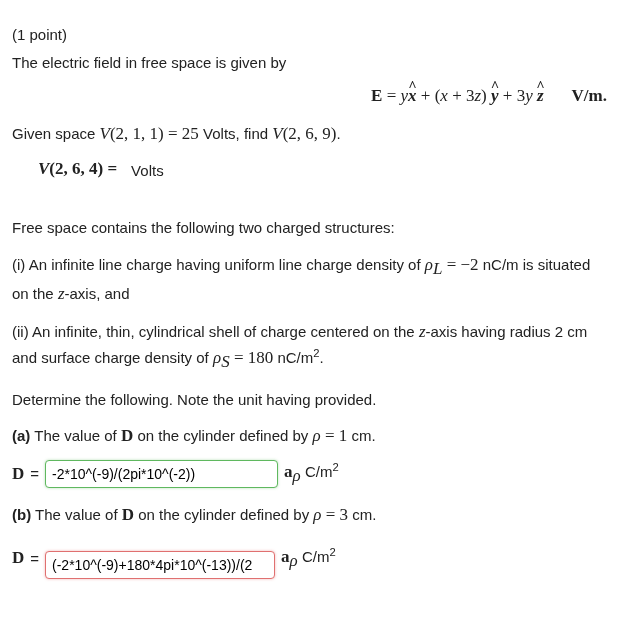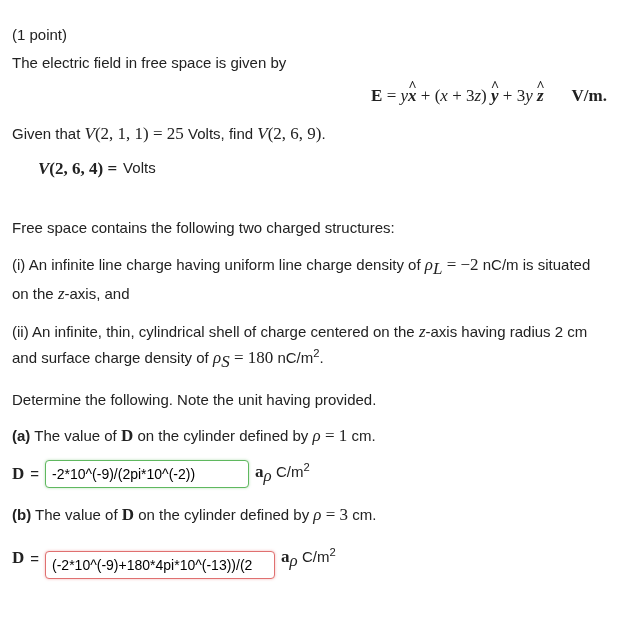--- a/index.html
+++ b/index.html
@@ -18,38 +18,38 @@
   .hat { position: relative; display:inline-block;}
   .hat::after {
     content: "^";
     position: absolute;
     left: 50%;
     top: -0.55em;
     transform: translateX(-50%);
     font-size: 0.85em;
   }
   .it { font-style: italic; }
-  .row { display:flex; align-items:flex-start; gap:6px; margin:6px 0 14px 26px;}
+  .row { display:flex; align-items:flex-end; gap:14px; margin:6px 0 14px 26px;}
   .row2 { display:flex; align-items:center; gap:6px; margin:6px 0 10px 0;}
   input.ans {
     font-family: Arial, sans-serif;
     font-size: 14px;
     padding: 5px 6px;
     border-radius: 4px;
     box-sizing: border-box;
     outline: none;
   }
   input.red {
     width: 300px;
     border: 1px solid #e07070;
     box-shadow: 0 0 3px rgba(220,80,80,0.4);
     background:#fff;
   }
   input.green {
-    width: 204px;
+    width: 233px;
     border: 1px solid #5fb85f;
     box-shadow: 0 0 3px rgba(80,180,80,0.4);
     background:#fff;
   }
   input.red2 {
     width: 230px;
     border: 1px solid #e07070;
     box-shadow: 0 0 3px rgba(220,80,80,0.4);
     background:#fff;
     margin-top:14px;
@@ -63,21 +63,21 @@
 <body>
 
 <p>(1 point)</p>
 <p style="margin-top:-4px;">The electric field in free space is given by</p>
 
 <div class="eq">
   <span class="bold">E</span><span> = </span><span class="it">y</span><span class="hat bold it">x</span><span> + (</span><span class="it">x</span><span> + 3</span><span class="it">z</span><span>) </span><span class="hat bold it">y</span><span> + 3</span><span class="it">y </span><span class="hat bold it">z</span><span style="display:inline-block;width:28px;"></span><span class="bold">V/m.</span>
 </div>
 
 <p>
-  <span>Given that </span><span class="serif it">V</span><span class="serif">(2, 1, 1) = 25</span><span> Volts, find </span><span class="serif it">V</span><span class="serif">(2, 6, 9)</span><span>.</span>
+  <span>Given space </span><span class="serif it">V</span><span class="serif">(2, 1, 1) = 25</span><span> Volts, find </span><span class="serif it">V</span><span class="serif">(2, 6, 9)</span><span>.</span>
 </p>
 
 <div class="row">
   <span class="serif"><span class="it bold">V</span><span class="bold">(2, 6, 4) = </span></span>
   <span>Volts</span>
 </div>
 
 <div class="gap"></div>
 
 <p>Free space contains the following two charged structures:</p>

